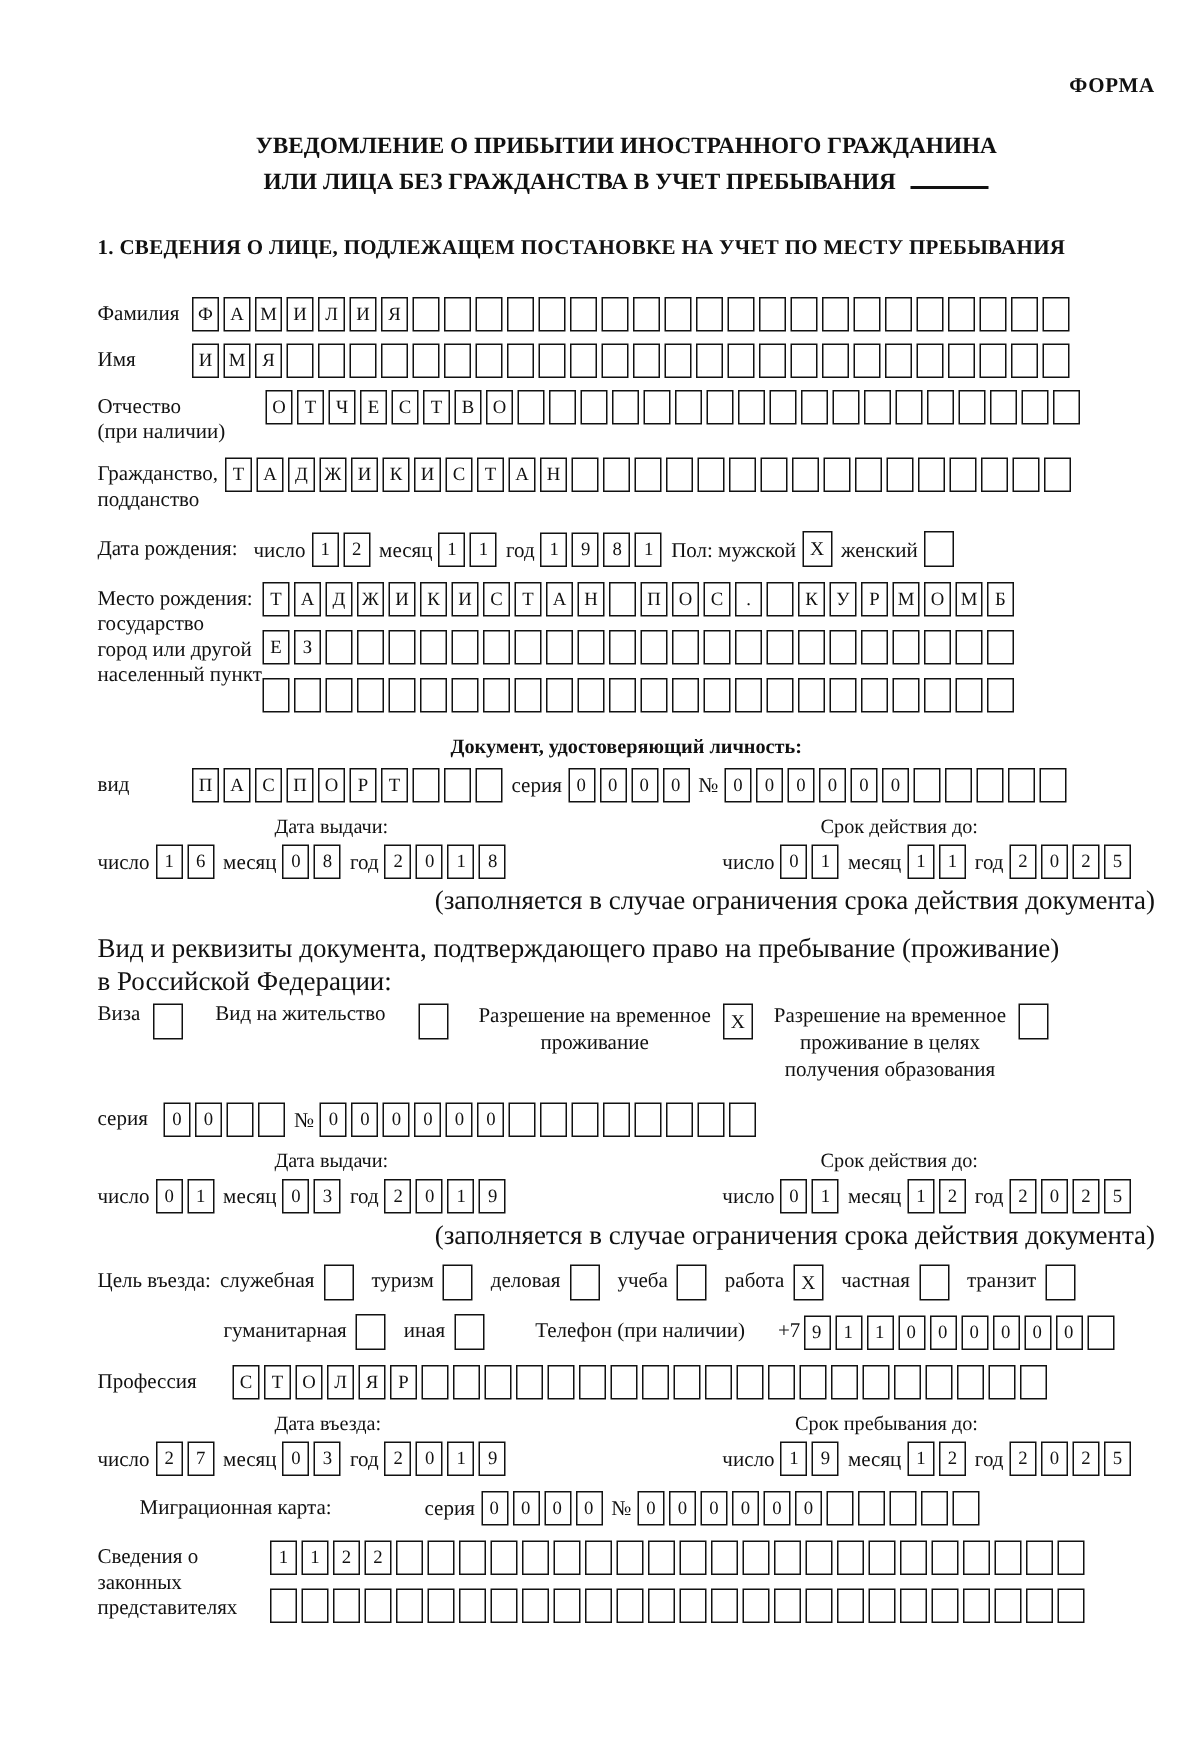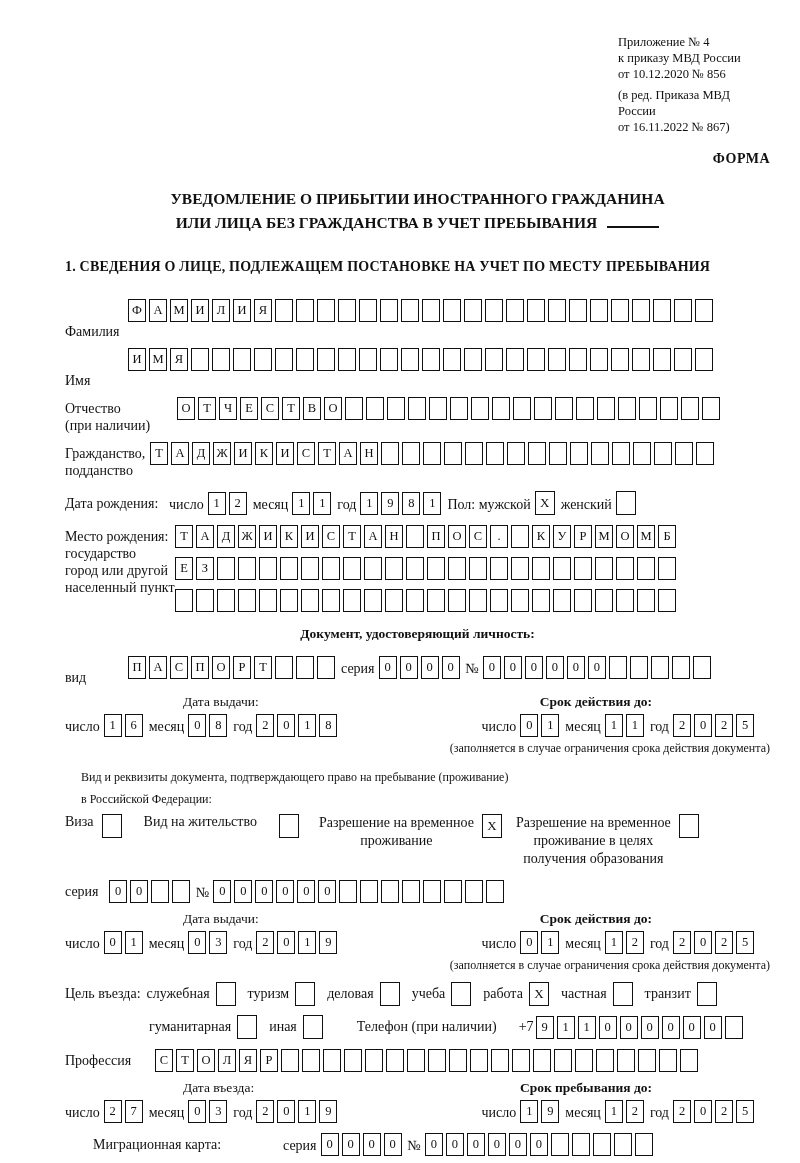--- a/index.html
+++ b/index.html
@@ -14,65 +14,58 @@
   .hdr-note .gap{margin-top:5px;}
   .forma{text-align:right;font-weight:bold;font-size:14px;margin-top:16px;letter-spacing:.5px;}
   
   .title{text-align:center;font-weight:bold;font-size:15.5px;line-height:24px;margin-top:20px;}
   .blank{display:inline-block;width:52px;border-bottom:2px solid #111;height:13px;margin-left:10px;}
   .sec1{font-weight:bold;font-size:14px;margin-top:24px;letter-spacing:.2px;}
   
   .frow{display:flex;align-items:flex-start;margin-top:8px;font-size:14px;}
   .frow.center{align-items:center;}
   .flabel{flex-shrink:0;line-height:17px;padding-top:3px;}
-  .w63{width:63px;margin-top:21px;} .w112{width:112px;} .w85{width:85px;} .w110{width:110px;} .w90{width:90px;} .w115{width:115px;}
+  .w63{width:63px;} .w112{width:112px;} .w85{width:85px;} .w110{width:110px;} .w90{width:90px;} .w115{width:115px;}
   .cells{display:inline-flex;gap:3px;flex-shrink:0;}
   .cell{
     box-sizing:border-box;width:18px;height:23px;border:1.6px solid #111;
     display:inline-flex;align-items:center;justify-content:center;
     font-size:12.5px;flex-shrink:0;
   }
   .mt{margin-top:9px;}
   .cb{
     box-sizing:border-box;width:20px;height:24px;border:1.6px solid #111;
     display:inline-flex;align-items:center;justify-content:center;font-size:13px;flex-shrink:0;
   }
   .ilabel{padding:3px 4px 0 6px;white-space:nowrap;}
   .ilabel.first{padding-left:0;}
   .sect-title{text-align:center;font-weight:bold;font-size:13.5px;margin-top:10px;}
   
   .dhead{display:flex;font-size:13.5px;margin-top:8px;}
   .dhead .left{margin-left:118px;}
-  .dhead .right{margin-left:auto;margin-right:118px;font-weight:bold;}
+  .dhead .right{margin-left:auto;margin-right:118px;}
   .drow{display:flex;align-items:center;margin-top:4px;font-size:14px;}
   .dgroup{display:flex;align-items:center;}
   .dgroup.right{margin-left:auto;margin-right:16px;}
-  .note{text-align:right;font-size:12px;margin-top:4px;}
-  .para{font-size:12px;line-height:22px;margin-top:10px;margin-left:16px;}
+  .note{text-align:right;font-size:18px;margin-top:4px;}
+  .para{font-size:18px;line-height:22px;margin-top:10px;}
   
   .optrow4{display:flex;align-items:flex-start;margin-top:4px;font-size:14px;}
   .opt-multi{text-align:center;line-height:18px;}
   .og{display:flex;align-items:flex-start;gap:8px;}
   
   .prow{display:flex;align-items:center;margin-top:9px;font-size:14px;flex-wrap:nowrap;}
   .prow .ilabel{padding-top:0;}
   .optpair{display:inline-flex;align-items:center;gap:6px;}
 </style>
 </head>
 <body>
 
 <div class="page">
 
-  <div class="hdr-note">
-    <div>Приложение № 4</div>
-    <div>к приказу МВД России</div>
-    <div>от 10.12.2020 № 856</div>
-    <div class="gap">(в ред. Приказа МВД России</div>
-    <div>от 16.11.2022 № 867)</div>
-  </div>
 
   <div class="forma">ФОРМА</div>
 
   <div class="title">
     <div>УВЕДОМЛЕНИЕ О ПРИБЫТИИ ИНОСТРАННОГО ГРАЖДАНИНА</div>
     <div><span>ИЛИ ЛИЦА БЕЗ ГРАЖДАНСТВА В УЧЕТ ПРЕБЫВАНИЯ</span><span class="blank"></span></div>
   </div>
 
   <div class="sec1">1. СВЕДЕНИЯ О ЛИЦЕ, ПОДЛЕЖАЩЕМ ПОСТАНОВКЕ НА УЧЕТ ПО МЕСТУ ПРЕБЫВАНИЯ</div>
 

